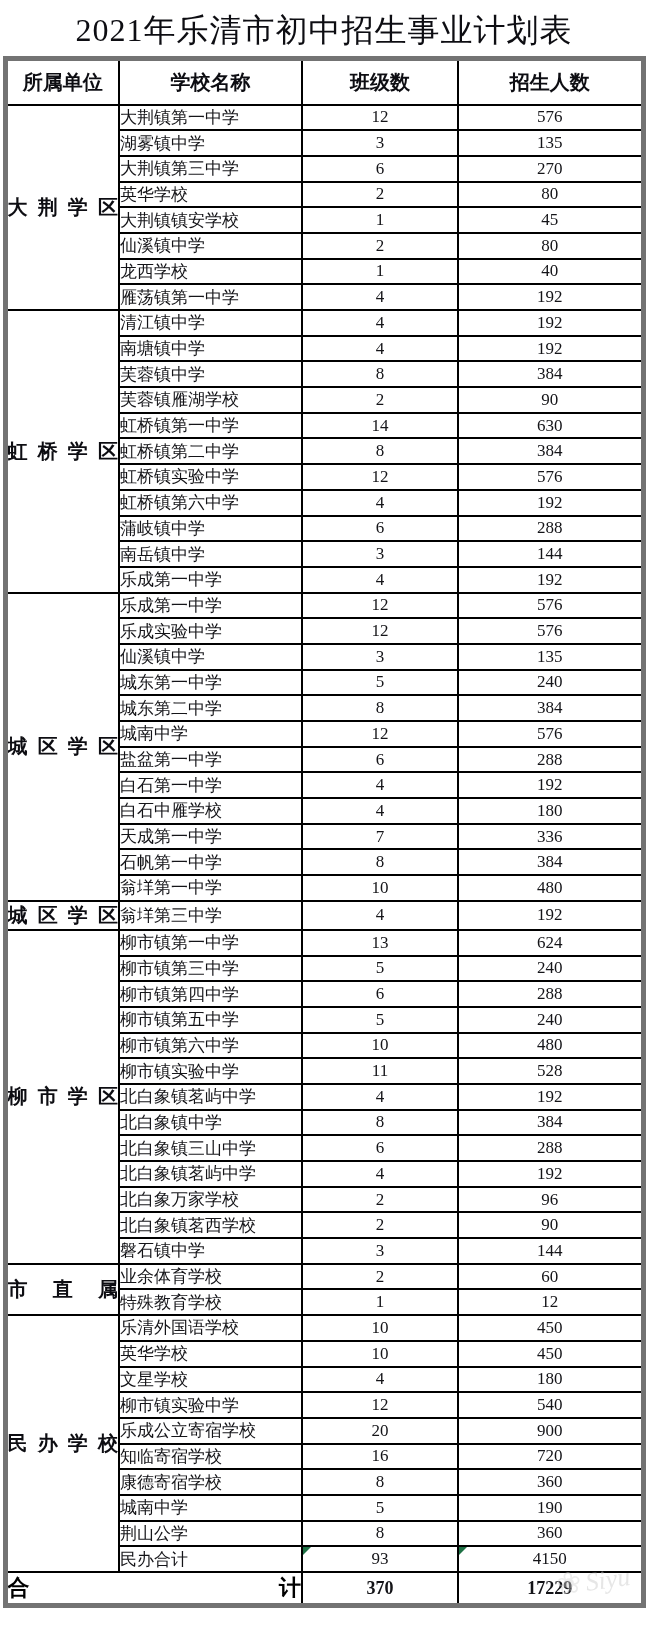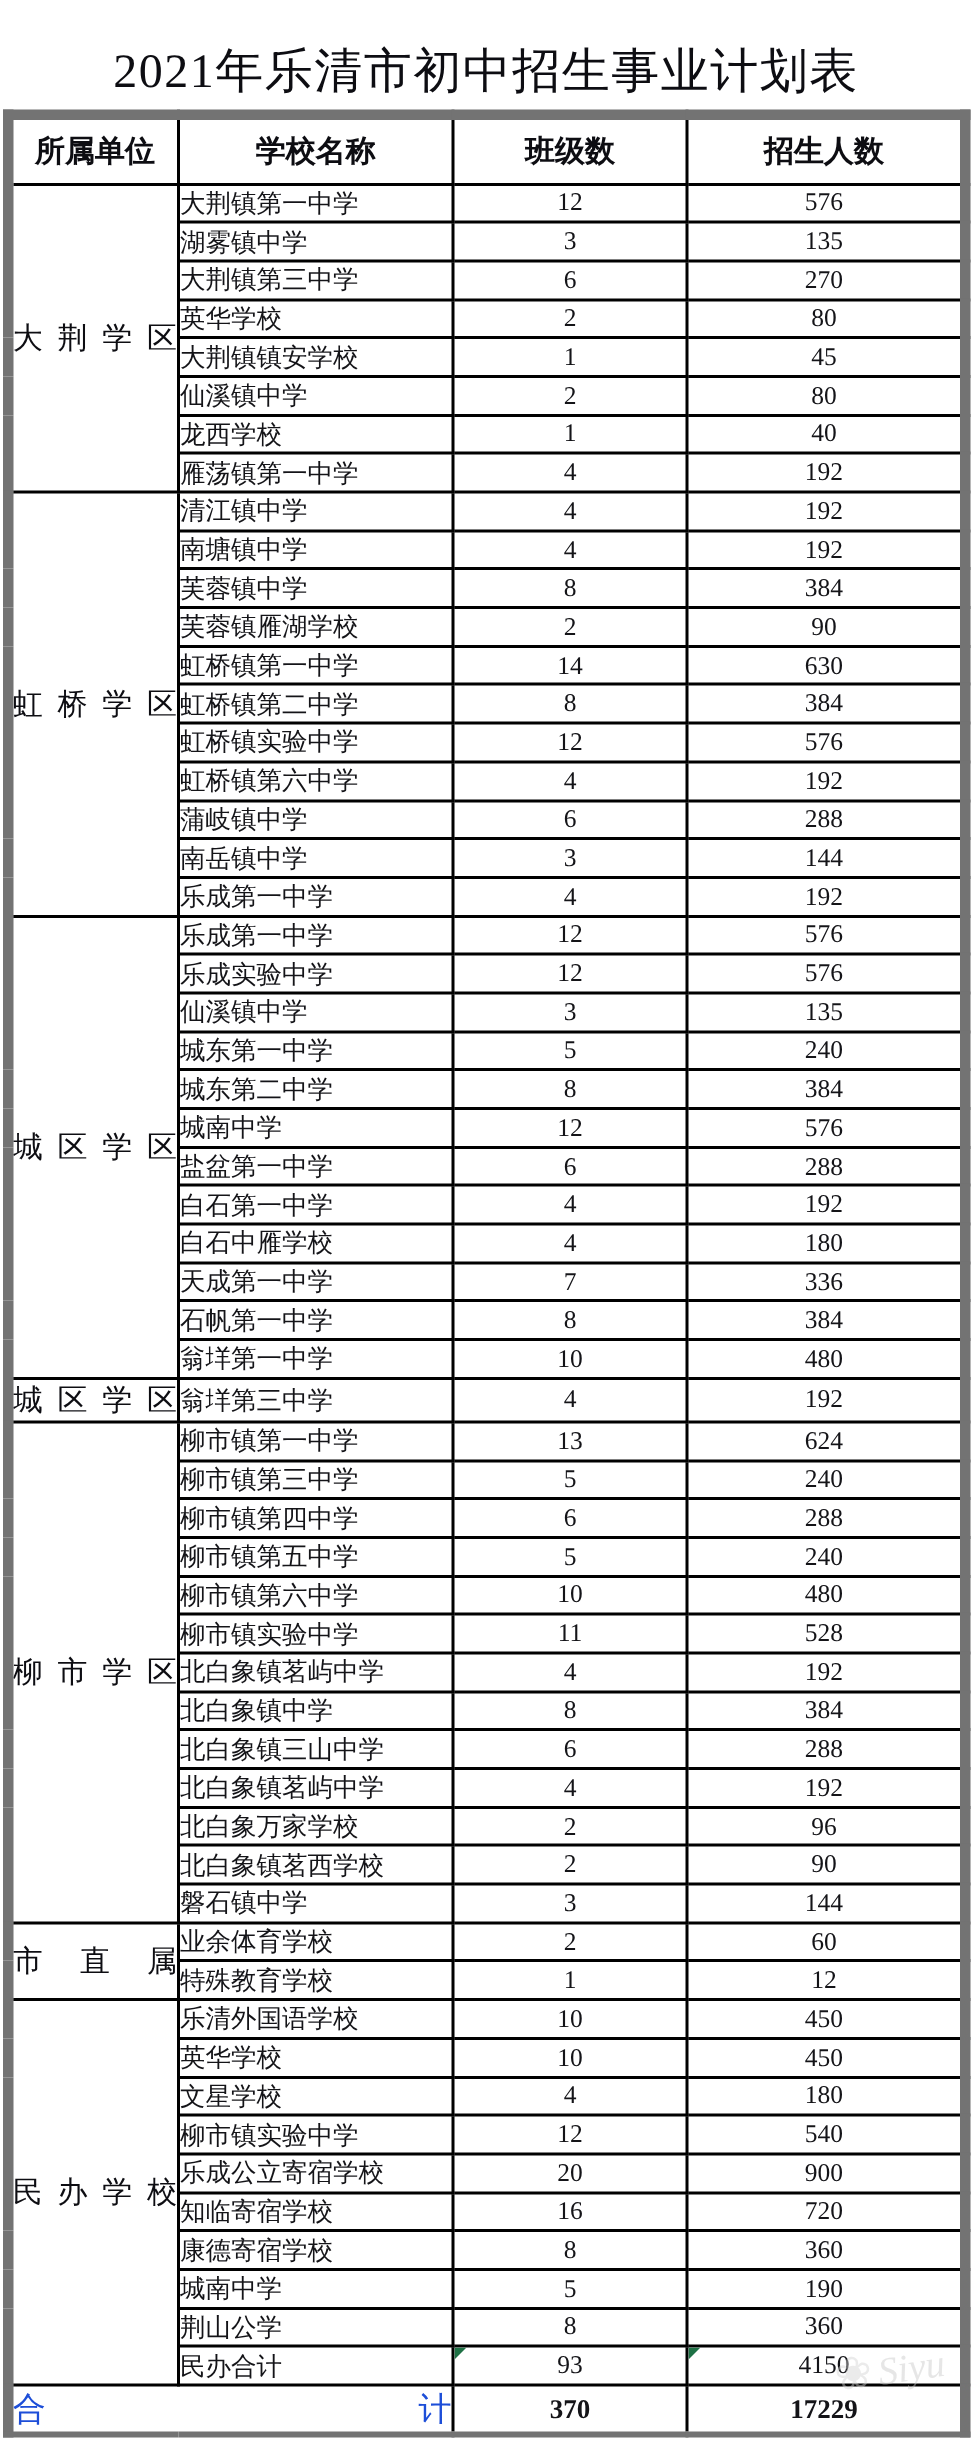--- a/index.html
+++ b/index.html
@@ -10,52 +10,52 @@
   body {
     width: 648px;
     height: 1625px;
     position: relative;
     font-family: "Liberation Serif", "DejaVu Serif", serif;
     color: #141418;
     overflow: hidden;
   }
   .title {
     margin: 0;
-    padding-top: 26px;
+    padding-top: 9px;
     height: 47px;
     text-align: center;
     font-size: 32px;
     font-weight: 500;
     letter-spacing: 1px;
     color: #0d0d12;
   }
   table.plan-table {
     border-collapse: collapse;
     table-layout: fixed;
     width: 638px;
     margin: 0 auto;
-    border: 7px solid #737373;
+    border: 5px solid #737373;
   }
   .plan-table th, .plan-table td {
     border: 2px solid #000;
     padding: 0;
     overflow: hidden;
     white-space: nowrap;
   }
   .plan-table thead tr { height: 46px; }
   .plan-table thead th {
     font-size: 20px;
     font-weight: bold;
     text-align: center;
     color: #0d0d12;
   }
   .plan-table tbody tr { height: 25.7px; }
   .unit-cell {
     font-size: 20px;
-    font-weight: normal;
+    font-weight: bold;
     text-align: justify;
     text-align-last: justify;
     vertical-align: middle;
     padding: 0 13px;
     color: #0d0d12;
   }
   .school-cell {
     font-size: 17px;
     text-align: left;
     padding-left: 8px;
@@ -72,25 +72,25 @@
     top: 0;
     left: 0;
     width: 0;
     height: 0;
     border-top: 8px solid var(--mark-green, #1e7145);
     border-right: 8px solid transparent;
   }
   tr.total-row { height: 48px; }
   .total-label {
     font-size: 22px;
-    font-weight: normal;
+    font-weight: bold;
     text-align: justify;
     text-align-last: justify;
     padding: 0 92px;
-    color: #1d4ed8;
+    color: #000000;
   }
   .total-num {
     font-size: 18px;
     font-weight: bold;
     text-align: center;
   }
   .watermark {
     position: absolute;
     right: 18px;
     bottom: 28px;

